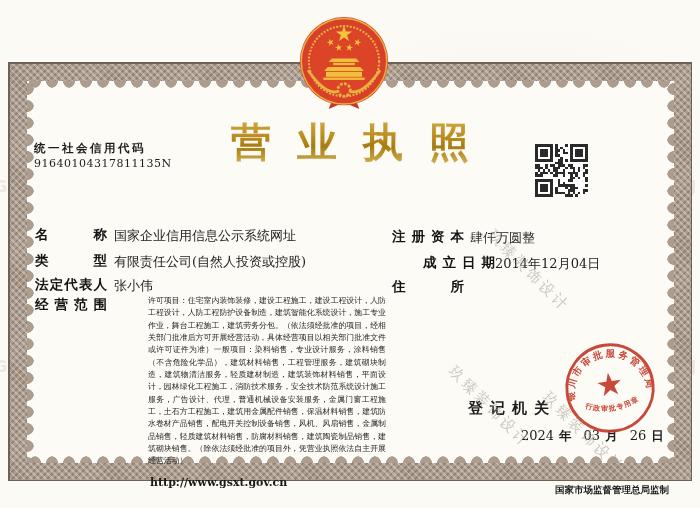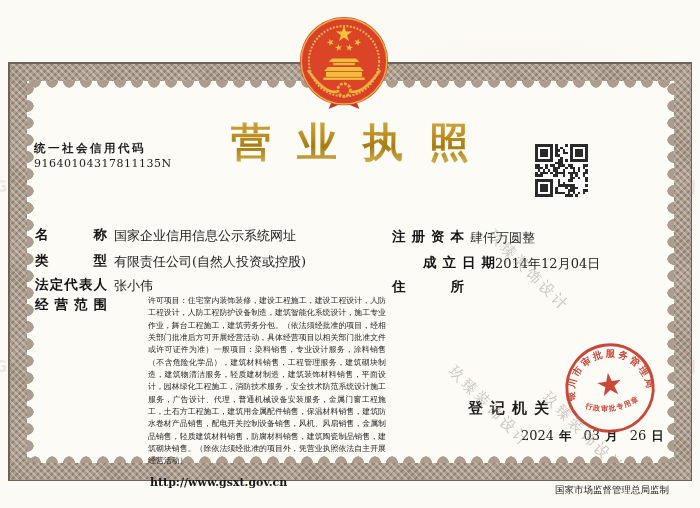--- a/index.html
+++ b/index.html
@@ -103,21 +103,21 @@
   
   .wm-co{
     position:absolute;z-index:8;color:#a59c95;opacity:.55;font-size:15px;letter-spacing:3px;
     transform:rotate(45deg);transform-origin:left top;white-space:nowrap;user-select:none;
   }
   .wm-a{left:497px;top:226px;} .wm-b{left:458px;top:362px;} .wm-c{left:552px;top:388px;}
   
   .f-sitelabel{position:absolute;left:8px;top:484px;font-size:8.5px;font-weight:bold;z-index:5;}
   .f-url{position:absolute;left:150px;top:476px;font-size:11px;font-weight:600;z-index:5;
     font-family:"DejaVu Serif","Liberation Serif",serif;color:#191919;}
-  .f-issuer{position:absolute;left:543px;top:484px;font-size:9.5px;font-weight:normal;z-index:5;padding-left:12px;}
+  .f-issuer{position:absolute;left:543px;top:484px;font-size:9.5px;font-weight:bold;z-index:5;padding-left:12px;}
 </style>
 </head>
 <body>
 
 <div class="page">
 
   <div class="wm-layer">
       <span class="wm-code" style="left: 25px; top: 88px;">SCJDGL</span>
       <span class="wm-code" style="left: 206px; top: 88px;">SCJDGL</span>
       <span class="wm-code" style="left: 387px; top: 88px;">SCJDGL</span>

